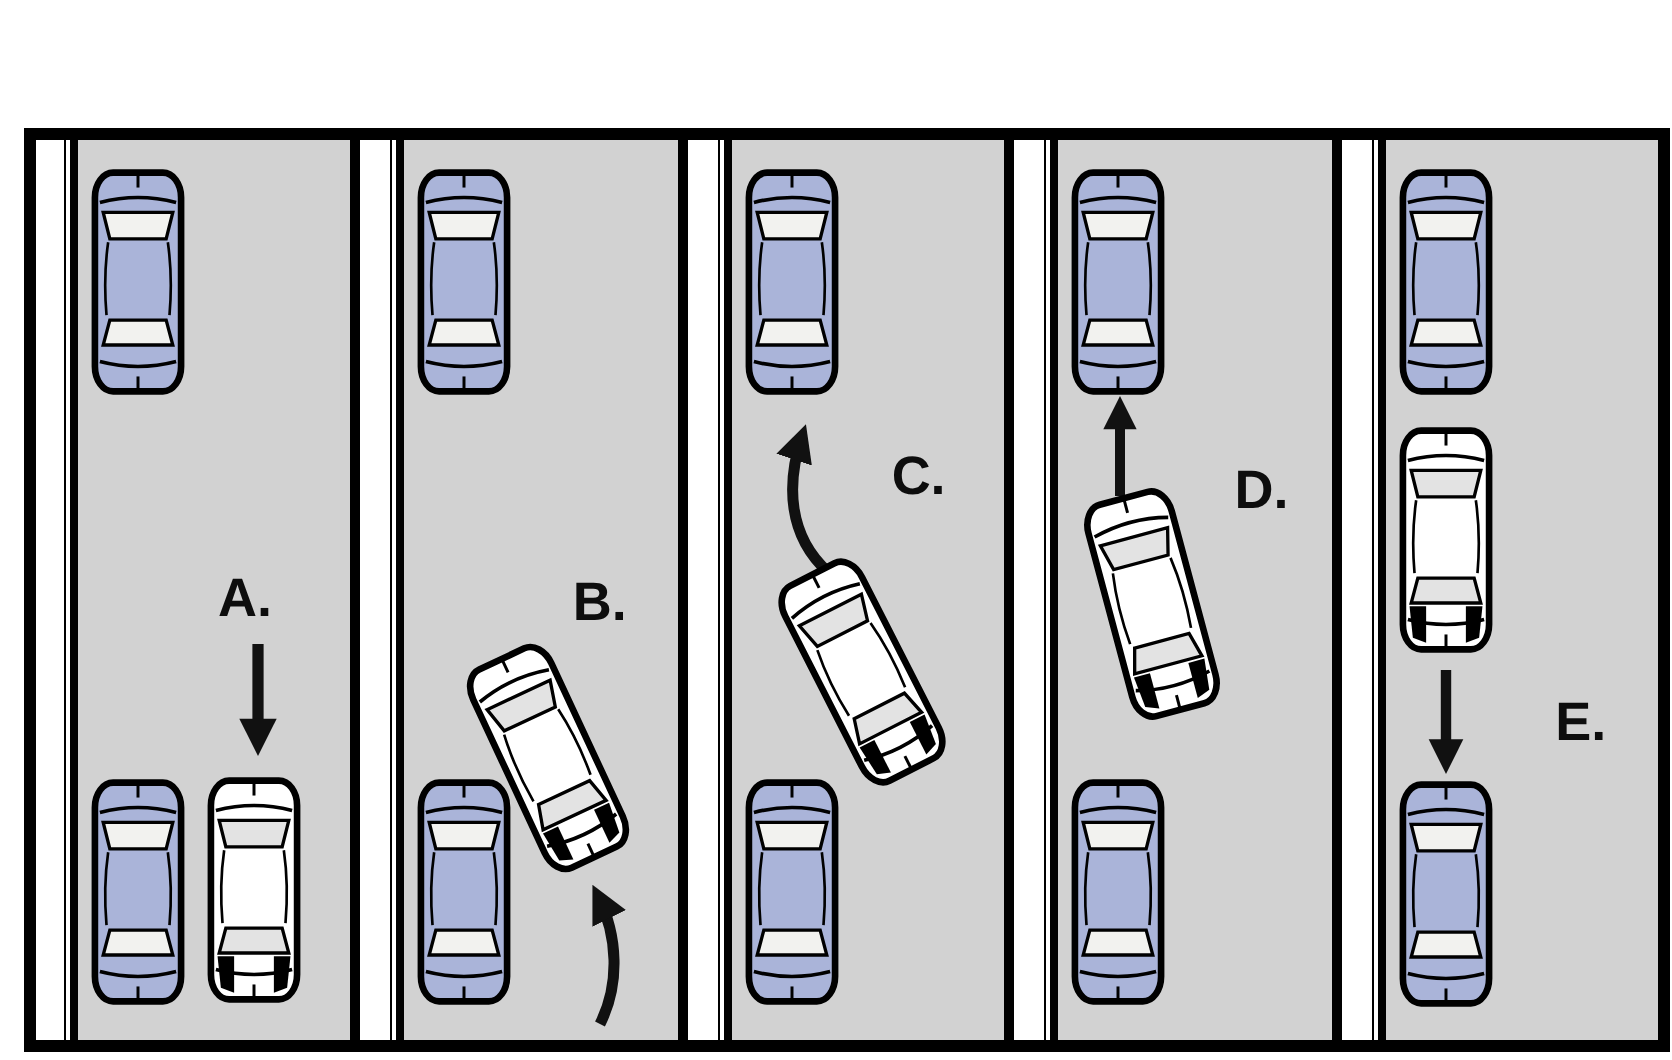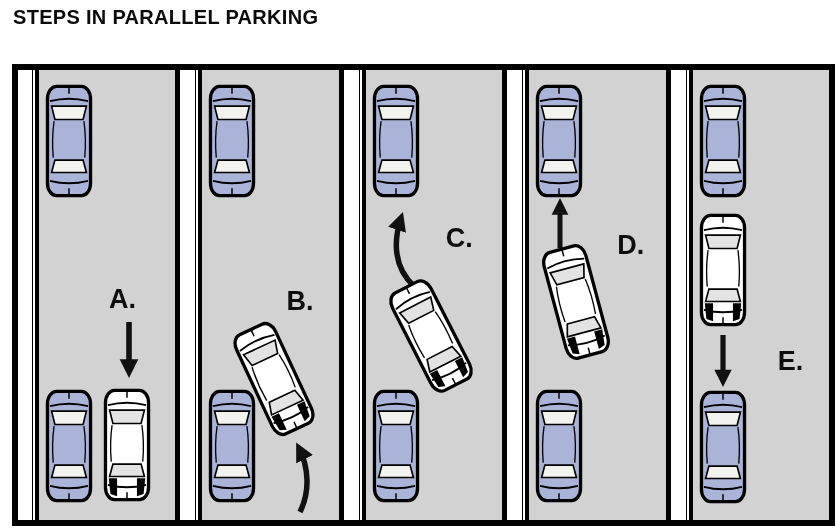--- a/index.html
+++ b/index.html
@@ -49,21 +49,20 @@
       <polygon points="2,40 22,40 12,60" fill="#111"></polygon>
     </g>
     <marker id="ah" viewBox="0 0 6 6" markerWidth="3.4" markerHeight="3.4" refX="4" refY="3" orient="auto">
       <path d="M0,0 L6,3 L0,6 Z" fill="#111"></path>
     </marker>
   </defs>
 </svg>
 
 <div class="page">
 
-  <div class="title">STEPS IN PARALLEL PARKING</div>
 
   <div class="frame">
 
     <div class="strip first"></div>
 
     <div class="panel bordered">
       <svg class="car blue" style="left:5px;top:13px" viewBox="0 0 60 140">
           <use href="#car-base"></use>
         </svg>
       <svg class="car blue" style="left:5px;top:318px" viewBox="0 0 60 140">

